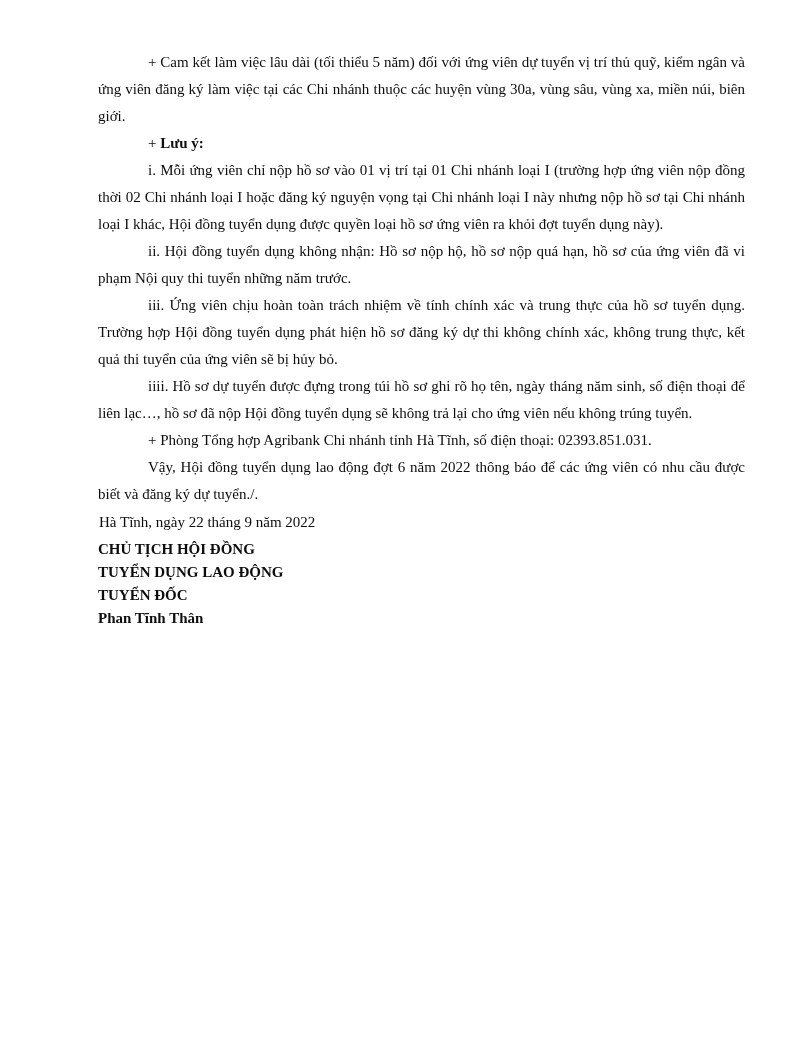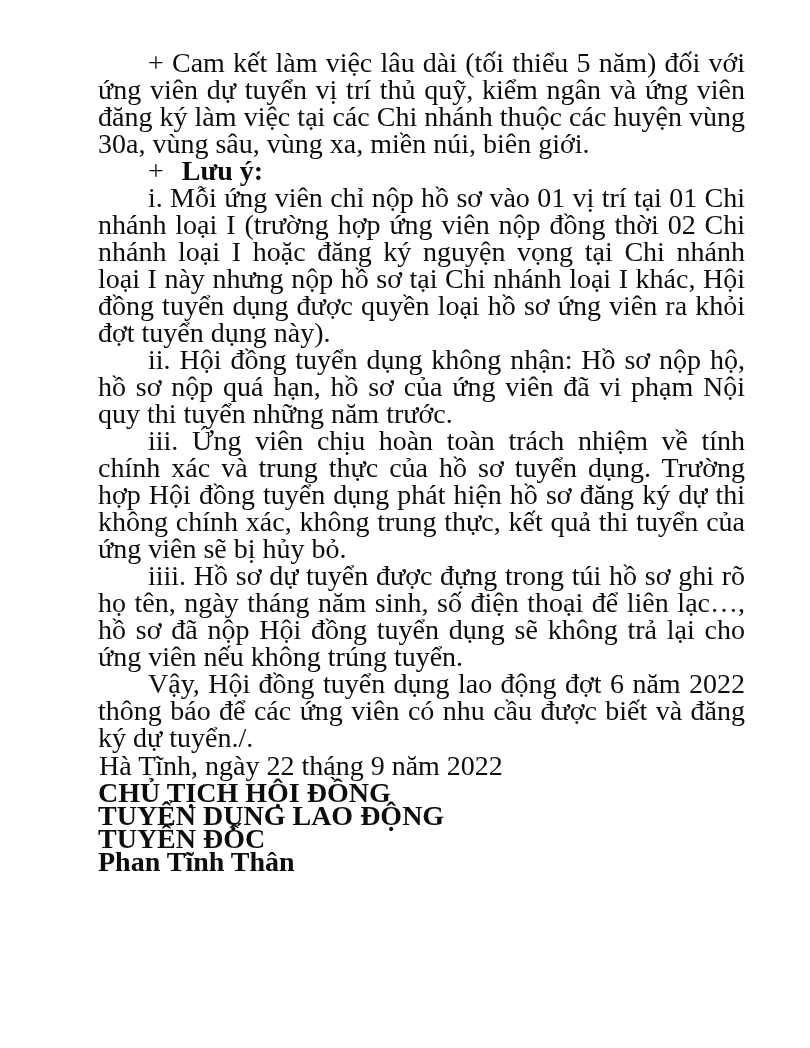--- a/index.html
+++ b/index.html
@@ -12,36 +12,35 @@
     height: 1048px;
     overflow: hidden;
   }
   .page {
     box-sizing: border-box;
     width: 810px;
     height: 1048px;
     background: #ffffff;
     padding: 49px 65px 0 98px;
     font-family: "Liberation Serif", "DejaVu Serif", serif;
-    font-size: 28px;
+    font-size: 15px;
     line-height: 27px;
     color: #0d0d0d;
   }
   .para {
     margin: 0;
     text-align: justify;
     text-indent: 50px;
   }
   .note-line {
     margin: 0;
     text-indent: 50px;
   }
   .note-bold {
     font-weight: bold;
-    margin-left: 11px;
   }
   .date-line {
     margin: 1px;
     text-align: left;
     padding-right: 48px;
     line-height: 27px;
   }
   .signature {
     text-align: left;
     font-weight: bold;
@@ -63,20 +62,21 @@
 
   <p class="para">i. Mỗi ứng viên chỉ nộp hồ sơ vào 01 vị trí tại 01 Chi nhánh loại I (trường hợp ứng viên nộp đồng thời 02 Chi nhánh loại I hoặc đăng ký nguyện vọng tại Chi nhánh loại I này nhưng nộp hồ sơ tại Chi nhánh loại I khác, Hội đồng tuyển dụng được quyền loại hồ sơ ứng viên ra khỏi đợt tuyển dụng này).</p>
 
   <p class="para">ii. Hội đồng tuyển dụng không nhận: Hồ sơ nộp hộ, hồ sơ nộp quá hạn, hồ sơ của ứng viên đã vi phạm Nội quy thi tuyển những năm trước.</p>
 
   <p class="para">iii. Ứng viên chịu hoàn toàn trách nhiệm về tính chính xác và trung thực của hồ sơ tuyển dụng. Trường hợp Hội đồng tuyển dụng phát hiện hồ sơ đăng ký dự thi không chính xác, không trung thực, kết quả thi tuyển của ứng viên sẽ bị hủy bỏ.</p>
 
   <p class="para">iiii. Hồ sơ dự tuyển được đựng trong túi hồ sơ ghi rõ họ tên, ngày tháng năm sinh, số điện thoại để liên lạc…, hồ sơ đã nộp Hội đồng tuyển dụng sẽ không trả lại cho ứng viên nếu không trúng tuyển.</p>
 
 
+  <p class="para">+ Phòng Tổng hợp Agribank Chi nhánh tỉnh Hà Tĩnh, số điện thoại: 02393.851.031.</p>
 
   <p class="para">Vậy, Hội đồng tuyển dụng lao động đợt 6 năm 2022 thông báo để các ứng viên có nhu cầu được biết và đăng ký dự tuyển./.</p>
 
   <p class="date-line">Hà Tĩnh, ngày 22 tháng 9 năm 2022</p>
 
   <div class="signature">
     <div>CHỦ TỊCH HỘI ĐỒNG</div>
     <div>TUYỂN DỤNG LAO ĐỘNG</div>
     <div>TUYỂN ĐỐC</div>
     <div>Phan Tĩnh Thân</div>

